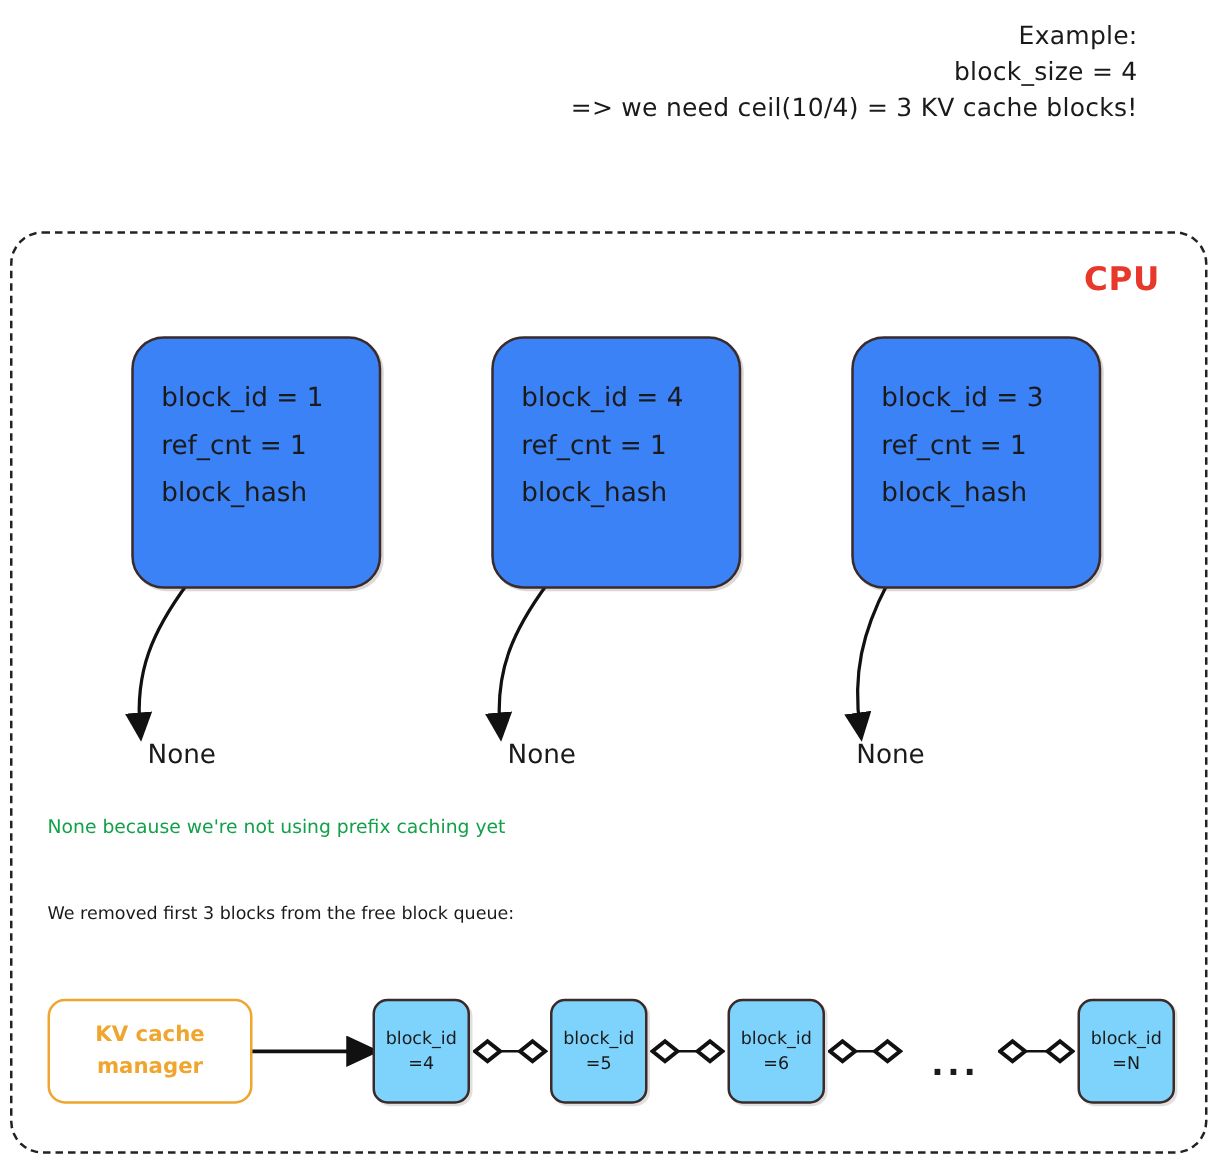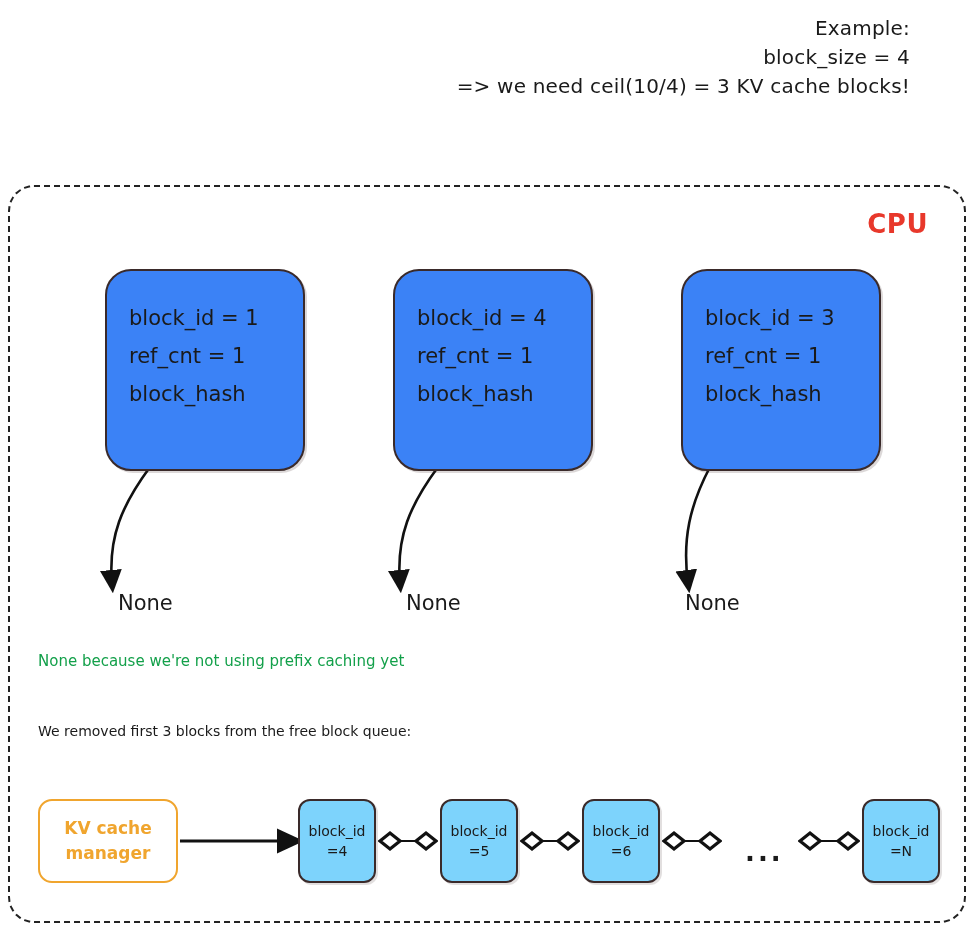--- a/index.html
+++ b/index.html
@@ -127,21 +127,21 @@
     position: absolute;
     left: 0;
     top: 602px;
     width: 958px;
     height: 120px;
   }
   .kv-manager {
     position: absolute;
     left: 28px;
     top: 10px;
-    width: 140px;
+    width: 164px;
     height: 84px;
     background: #fff;
     border: 2.5px solid #f0a52e;
     border-radius: 14px;
     box-sizing: border-box;
     display: flex;
     flex-direction: column;
     align-items: center;
     justify-content: center;
     color: #f0a52e;

